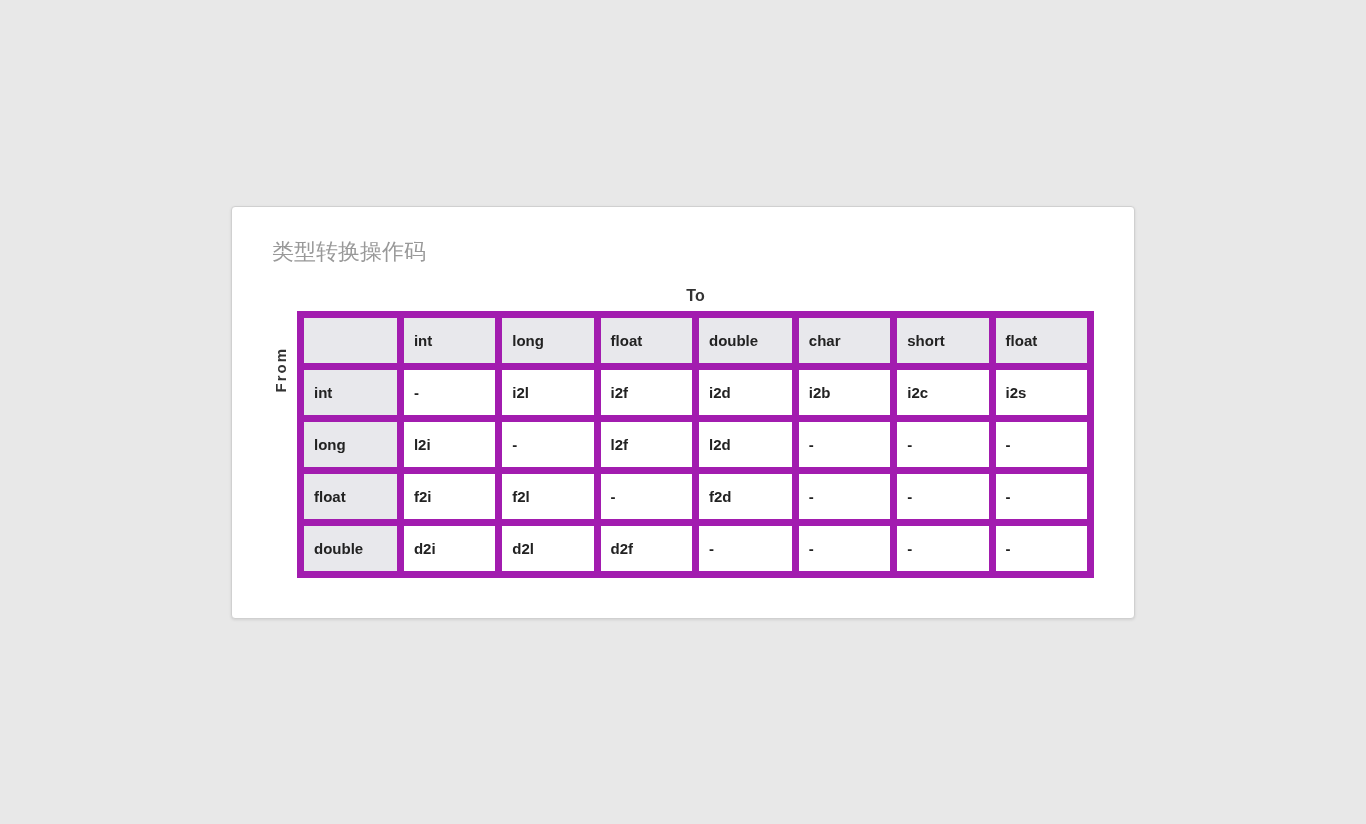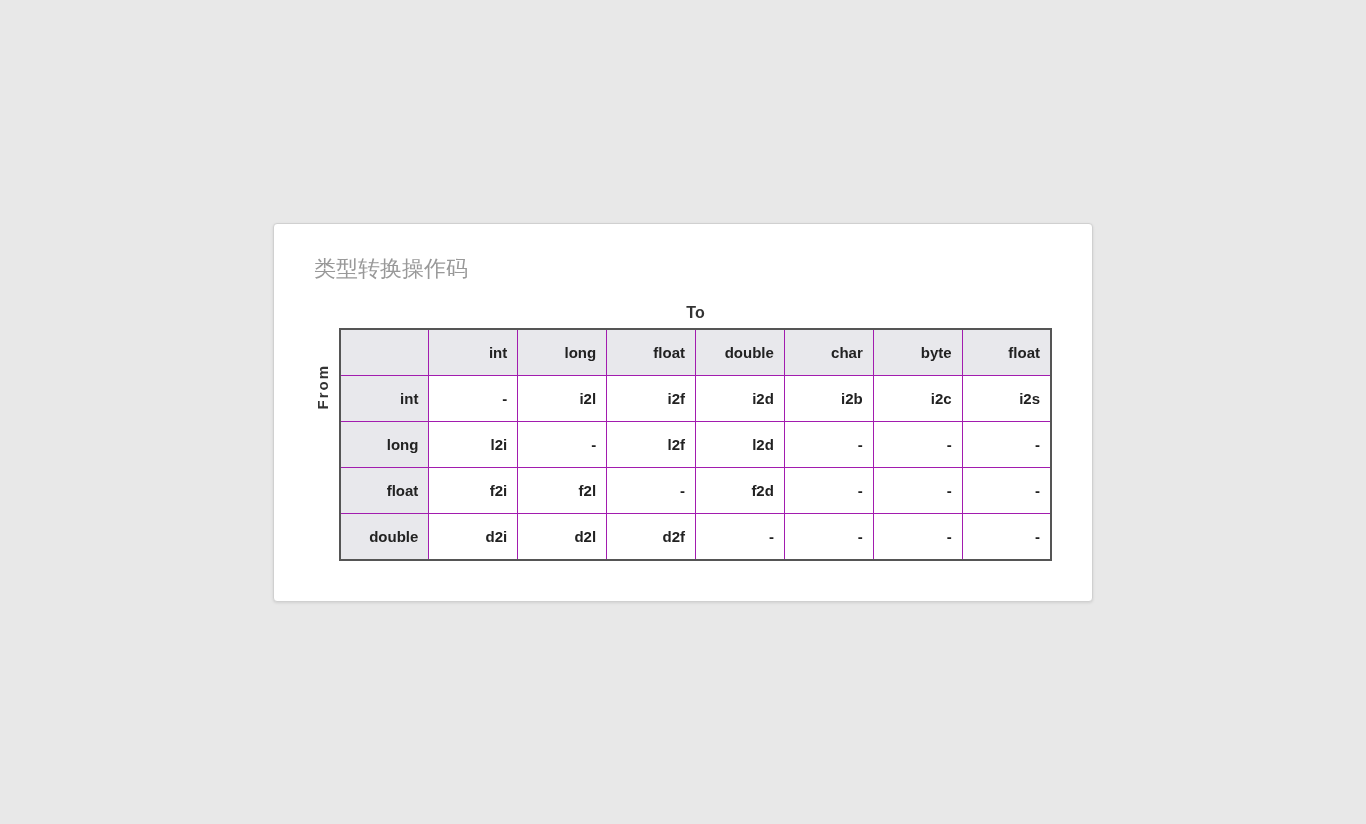--- a/index.html
+++ b/index.html
@@ -16,21 +16,21 @@
       min-height: 824px;
       width: 1366px;
       font-family: Arial, sans-serif;
     }
 
     .card {
       background: #ffffff;
       border: 1px solid #d0d0d0;
       border-radius: 4px;
       padding: 30px 40px 40px 40px;
-      width: 820px;
+      width: 904px;
       box-shadow: 0 1px 3px rgba(0,0,0,0.1);
     }
 
     .card-title {
       font-size: 22px;
       color: #999999;
       font-weight: normal;
       margin-bottom: 20px;
     }
 
@@ -72,22 +72,22 @@
       text-align: center;
     }
 
     table {
       border-collapse: collapse;
       border: 2px solid #555;
       width: 100%;
     }
 
     th, td {
-      border: 1px solid #a21caf;
-      text-align: right;
+      border: 7px solid #a21caf;
+      text-align: left;
       padding: 14px 10px;
       font-size: 15px;
       font-weight: bold;
       color: #222;
       min-width: 75px;
     }
 
     thead th {
       background: #e8e8ec;
       font-weight: bold;
@@ -123,21 +123,21 @@
 
       <table>
         <thead>
           <tr>
           <th class="corner-cell"></th>
               <th>int</th>
               <th>long</th>
               <th>float</th>
               <th>double</th>
               <th>char</th>
-              <th>byte</th>
+              <th>short</th>
               <th>float</th>
             </tr>
         </thead>
         <tbody id="table-body">
         <tr>
               <td>int</td>
               <td>-</td>
               <td>i2l</td>
               <td>i2f</td>
               <td>i2d</td>

